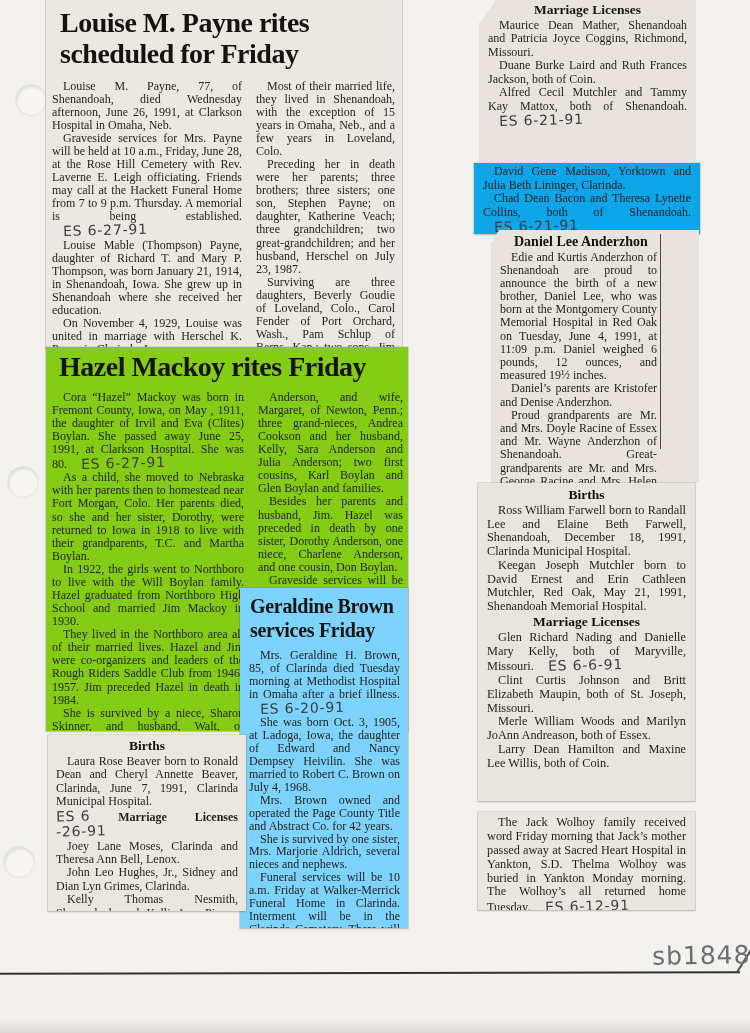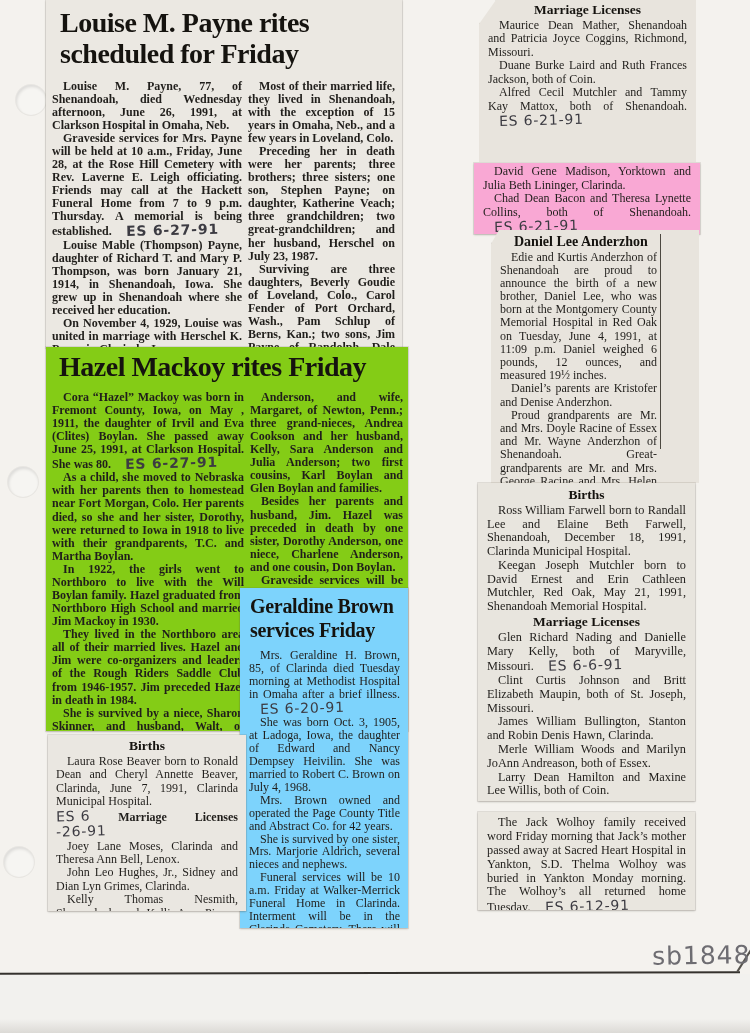--- a/index.html
+++ b/index.html
@@ -5,39 +5,39 @@
   html,body{margin:0;padding:0;background:#e9e7e3;}
   #page{position:relative;width:750px;height:1033px;margin:0 auto;overflow:hidden;
         background:#f4f2ee;font-family:"Liberation Serif","DejaVu Serif",serif;color:#201e1b;}
   .clipping{position:absolute;box-sizing:border-box;overflow:hidden;
             box-shadow:0 1px 2px rgba(60,55,45,.25), 0 0 0 1px rgba(110,104,92,.14);}
   .hl{font-weight:700;letter-spacing:-.5px;color:#15130f;}
   .para{margin:0;text-indent:11px;text-align:justify;font-size:12px;line-height:1.09;}
   .hdr{margin:0;text-align:center;font-weight:700;font-size:13.5px;line-height:1.25;color:#15130f;}
   .hand{font-family:"DejaVu Sans","Liberation Sans",sans-serif;font-size:14px;line-height:1;
         color:#3c3b42;letter-spacing:.8px;display:inline-block;transform:rotate(-1.5deg);white-space:nowrap;}
-  .cols{display:flex;gap:6px;font-weight:bold;}
+  .cols{display:flex;gap:14px;}
   .hole{position:absolute;width:30px;height:30px;border-radius:50%;background:#f6f5f2;
         box-shadow:inset 1px 2px 3px rgba(0,0,0,.10), 0 0 0 1px rgba(0,0,0,.05);}
   
   #payne{left:46px;top:0;width:356px;height:348px;background:#ebe8e2;padding:6px 7px 4px 6px;}
   #payne .hl{font-size:28px;line-height:1.1;margin:2px 0 10px 8px;}
   #payne .col1{flex:0 0 190px;} #payne .col2{flex:1;}
   #mackoy{left:46px;top:347px;width:362px;height:384px;background:#84cc16;padding:4px 5px 4px 6px;}
   #mackoy .hl{font-size:28px;line-height:1.1;margin:1px 0 8px 7px;white-space:nowrap;}
   #mackoy .col1{flex:0 0 192px;} #mackoy .col2{flex:1;}
   #brown{left:240px;top:588px;width:168px;height:340px;background:#7dd3fc;padding:5px 8px 4px 9px;z-index:3;}
   #brown .hl{font-size:20px;line-height:1.18;margin:2px 0 7px 1px;letter-spacing:-.3px;}
   #brown .para{font-size:12px;line-height:1.08;}
   #births-left{left:48px;top:735px;width:198px;height:176px;background:#eae7e1;padding:3px 8px;z-index:3;}
   #births-left .para{line-height:1.12;}
   #licenses-top{left:479px;top:0;width:217px;height:162px;background:#e8e4dd;padding:2px 9px;
                 clip-path:polygon(17px 0,100% 0,100% 100%,0 100%,0 24px);}
   #licenses-top .para{line-height:1.12;}
-  #madison{left:474px;top:163px;width:226px;height:71px;background:#f9a8d4;padding:2px 9px;}
+  #madison{left:474px;top:163px;width:226px;height:71px;background:#0ea5e9;padding:2px 9px;}
   #madison .para{line-height:1.13;}
   #anderzhon{left:491px;top:230px;width:208px;height:253px;background:#e8e4dd;padding:3px 42px 3px 9px;
              clip-path:polygon(8px 0,100% 0,100% 100%,0 100%,0 14px);}
   #anderzhon .hdr{text-align:left;text-indent:14px;font-size:14px;}
   #anderzhon .para{line-height:1.1;}
   #anderzhon .rule{position:absolute;right:38px;top:4px;bottom:34px;width:1.5px;background:#4c4840;}
   #births-right{left:478px;top:483px;width:217px;height:318px;background:#e8e5de;padding:4px 9px;}
   #births-right .para{font-size:12.3px;line-height:1.12;}
   #wolhoy{left:478px;top:812px;width:217px;height:98px;background:#e9e6df;padding:4px 9px;}
   #wolhoy .para{font-size:12.3px;line-height:1.13;}
@@ -144,21 +144,20 @@
   </article>
 
   <article class="clipping" id="births-right">
     <p class="hdr">Births</p>
     <p class="para"><span>Ross William Farwell born to Randall Lee and Elaine Beth Farwell, Shenandoah, December 18, 1991, Clarinda Municipal Hospital.</span></p>
     <p class="para"><span>Keegan Joseph Mutchler born to David Ernest and Erin Cathleen Mutchler, Red Oak, May 21, 1991, Shenandoah Memorial Hospital.</span></p>
     <p class="hdr">Marriage Licenses</p>
     <p class="para"><span>Glen Richard Nading and Danielle Mary Kelly, both of Maryville, Missouri.</span>
       <span class="hand">ES 6-6-91</span></p>
     <p class="para"><span>Clint Curtis Johnson and Britt Elizabeth Maupin, both of St. Joseph, Missouri.</span></p>
-    <p class="para"><span>James William Bullington, Stanton and Robin Denis Hawn, Clarinda.</span></p>
     <p class="para"><span>Merle William Woods and Marilyn JoAnn Andreason, both of Essex.</span></p>
     <p class="para"><span>Larry Dean Hamilton and Maxine Lee Willis, both of Coin.</span></p>
   </article>
 
   <article class="clipping" id="wolhoy">
     <p class="para"><span>The Jack Wolhoy family received word Friday morning that Jack’s mother passed away at Sacred Heart Hospital in Yankton, S.D. Thelma Wolhoy was buried in Yankton Monday morning. The Wolhoy’s all returned home Tuesday.</span>
       <span class="hand">ES 6-12-91</span></p>
   </article>
 
   <div class="under-page"></div>

